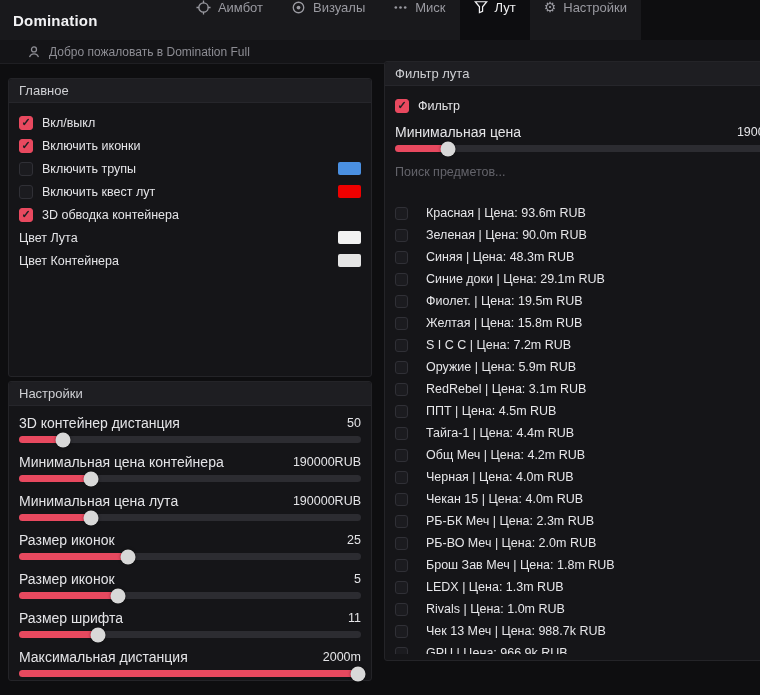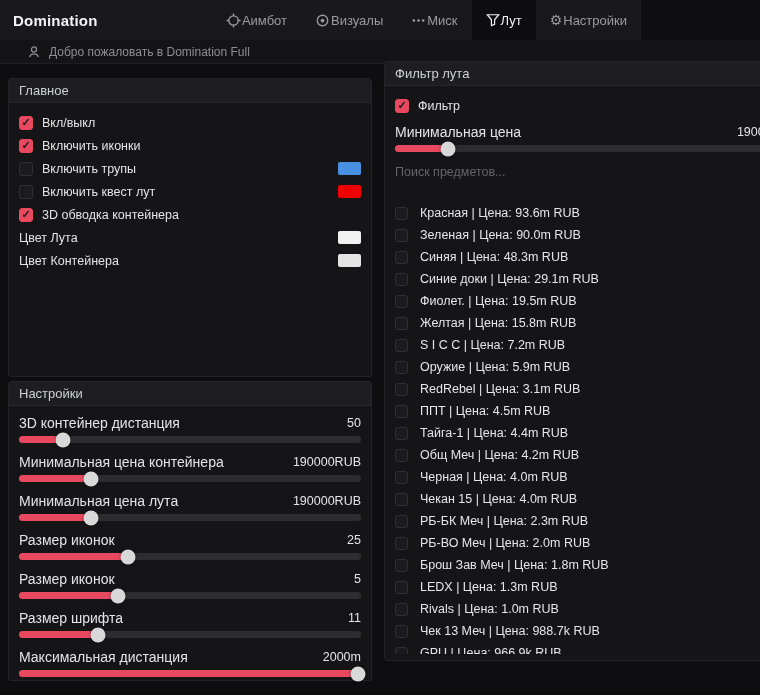--- a/index.html
+++ b/index.html
@@ -12,21 +12,21 @@
     -webkit-font-smoothing:antialiased;
   }
   
   .topbar {
     position:absolute; left:0; top:0; width:641px; height:40px;
     background:#19191c; display:flex; align-items:center;
   }
   .app-title { font-size:15px; font-weight:700; color:#f2f2f4; padding-left:13px; letter-spacing:.2px; }
   .tabs { margin-left:auto; display:flex; height:40px; align-items:stretch; }
   .tab {
-    display:flex; align-items:center; gap:1px; padding:12px 14px;
+    display:flex; gap:7px; padding:0 14px;
     color:#9a9aa1; font-size:13px; cursor:default; white-space:nowrap;
   }
   .tab.active { background:#0d0d10; color:#f0f0f2; }
   .tab svg { display:block; }
   .tab .glyph { font-size:14px; line-height:1; }
   
   .welcomebar {
     position:absolute; left:0; top:40px; width:760px; height:24px;
     background:#141417; border-bottom:1px solid #1f1f23;
     display:flex; align-items:center; gap:8px; padding-left:27px;
@@ -76,21 +76,21 @@
   .search-input {
     display:block; width:100%; height:20px; margin:8px 0 20px 0;
     background:transparent; border:none; outline:none;
     font-family:"Liberation Sans", sans-serif;
     font-size:12.5px; color:#c9c9ce;
   }
   .search-input::placeholder { color:#64646b; }
   .item-list { position:relative; height:452px; overflow:hidden; }
   .item-row { display:flex; align-items:center; height:22px; }
   .item-row .checkbox { width:13px; height:13px; }
-  .item-row .c-label { margin-left:12px; font-size:12.5px; color:#e6e6e9; }
+  .item-row .c-label { margin-left:18px; font-size:12.5px; color:#e6e6e9; }
   .scroll-thumb {
     position:absolute; right:3px; top:12px; width:2px; height:90px;
     background:#5a5f6b; border-radius:1px;
   }
 </style>
 </head>
 <body>
 
 <div class="topbar">
   <div class="app-title">Domination</div>

